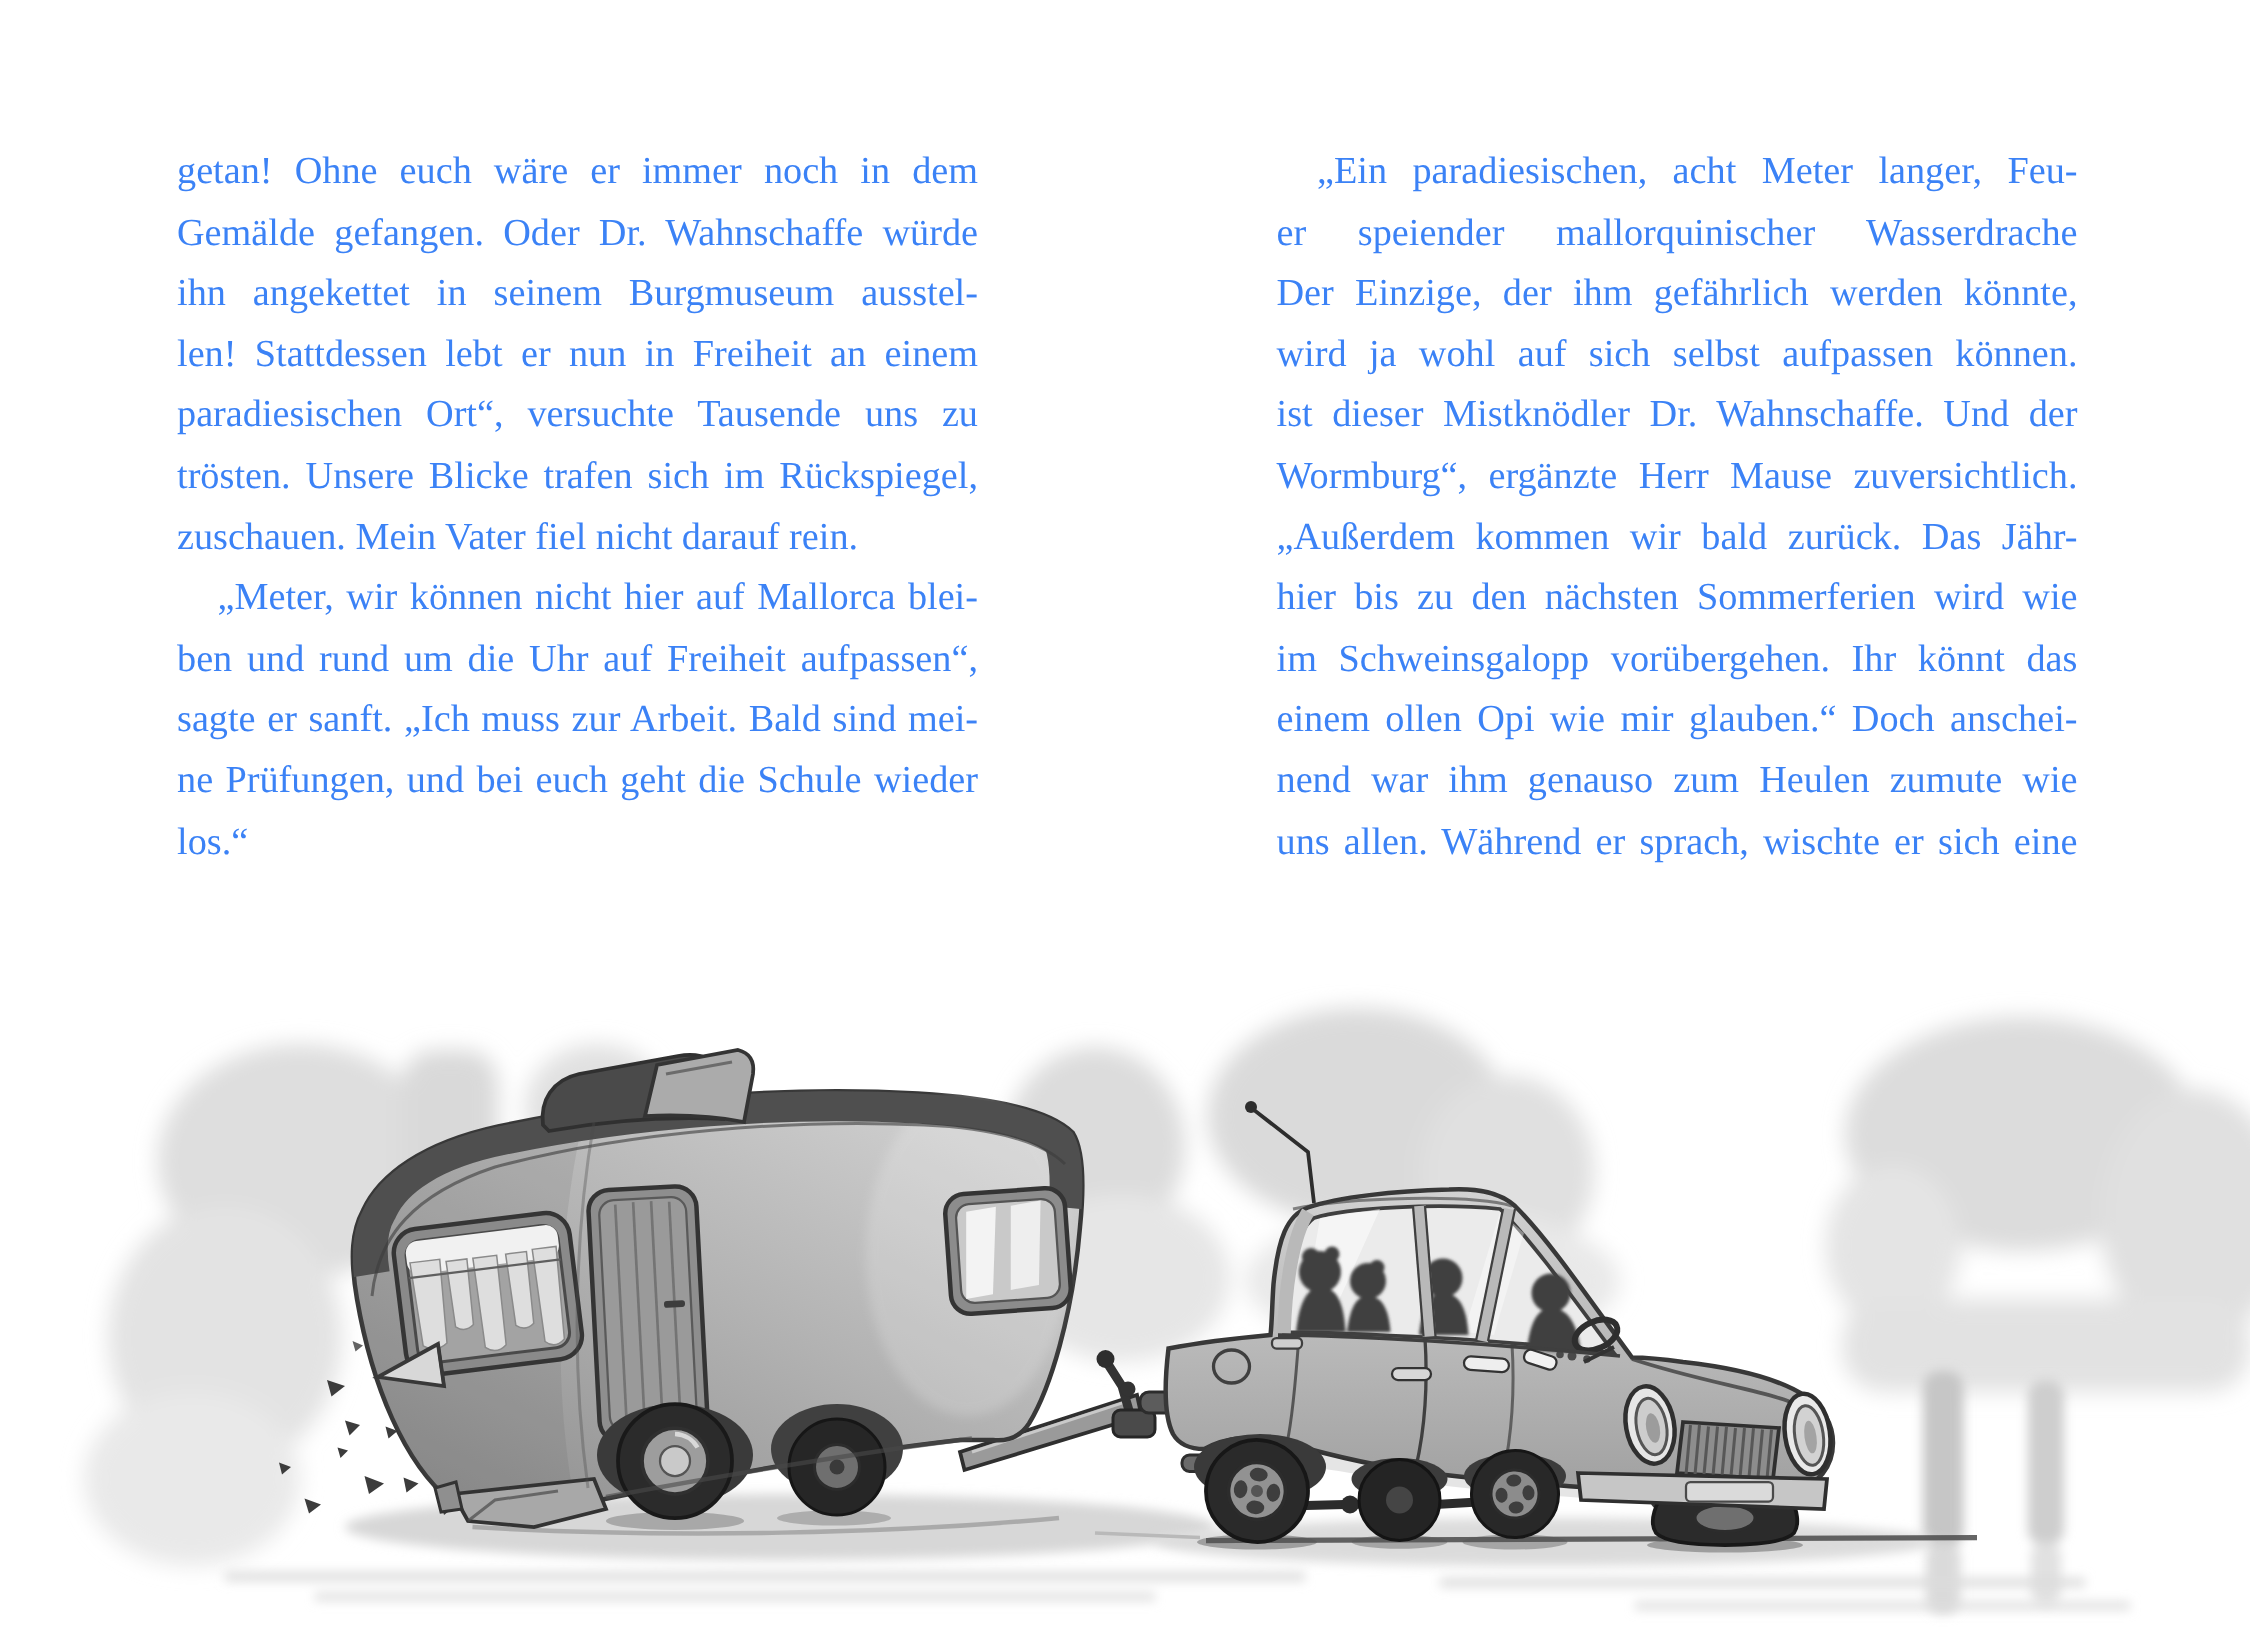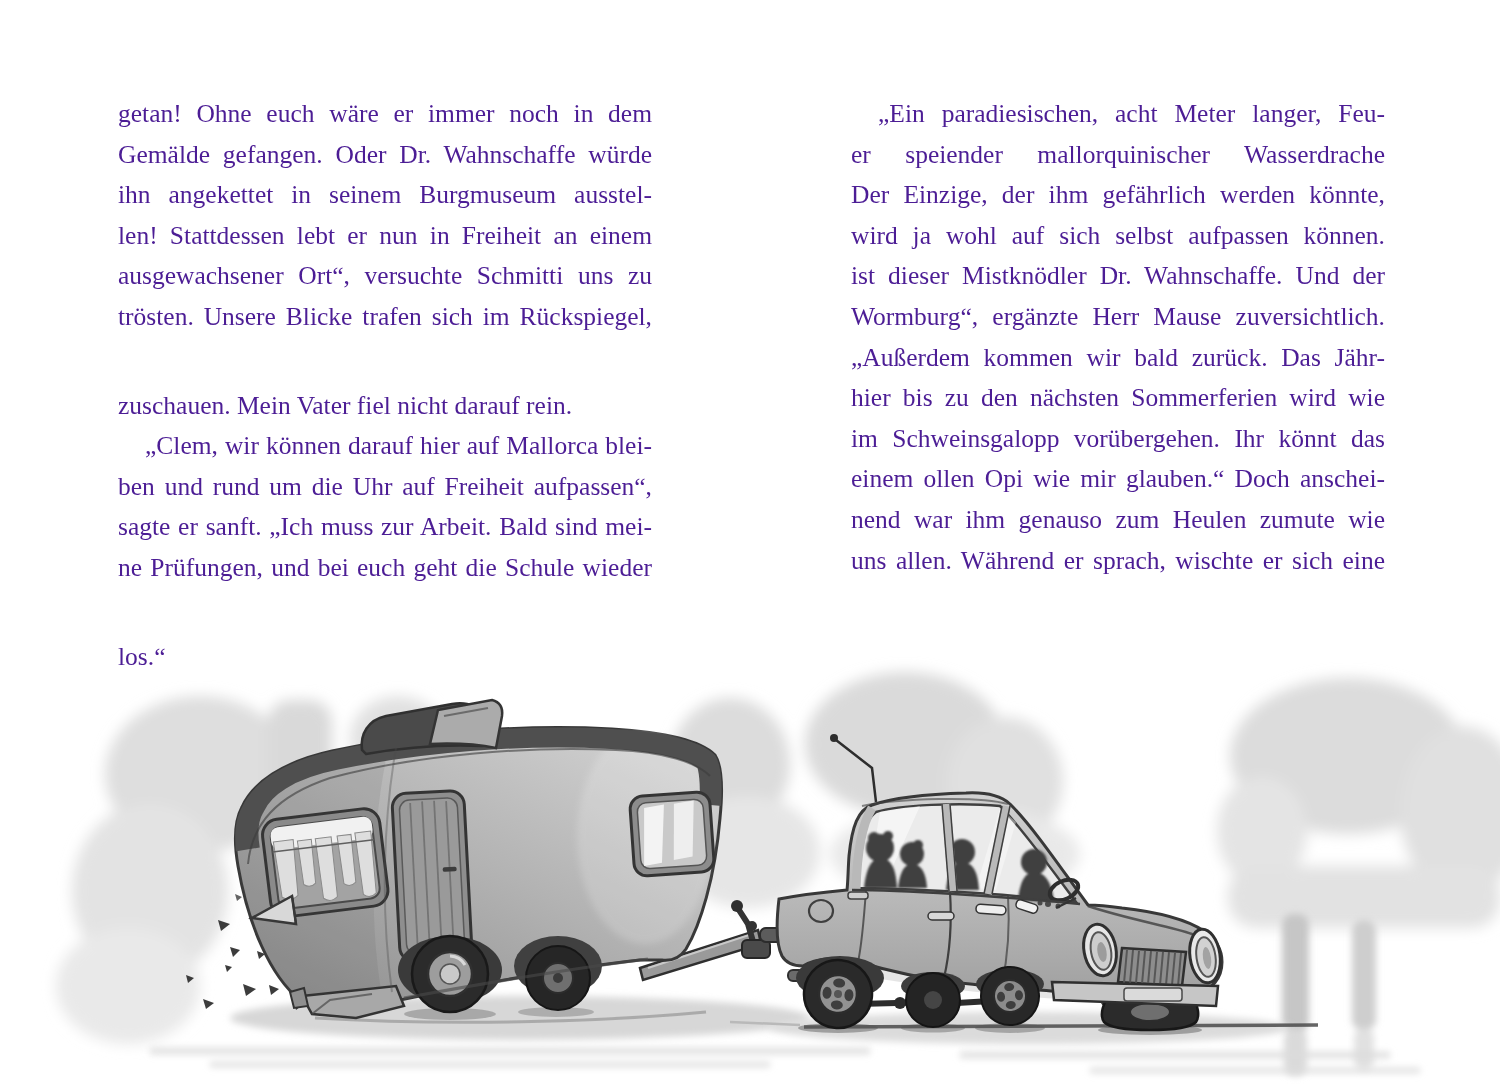--- a/index.html
+++ b/index.html
@@ -1,39 +1,39 @@
 <!DOCTYPE html>
 <html><head>
 <meta charset="utf-8">
 <style>
   html,body{margin:0;padding:0;background:#ffffff;}
   .page{position:relative;width:1500px;height:1086px;background:#ffffff;overflow:hidden;
-        font-family:"Liberation Serif", serif;color:#4c1d95;}
+        font-family:"Liberation Serif", serif;color:#3b82f6;}
   .col{position:absolute;top:94px;width:534px;}
   .col-left{left:118px;}
   .col-right{left:851px;}
   .line{font-size:25.5px;line-height:40.6px;text-align:justify;text-align-last:justify;}
-  .line.last{text-align-last:left;margin-top:48px;}
+  .line.last{text-align-last:left;}
   .line.indent{text-indent:27px;}
   .illustration{position:absolute;left:0;top:656px;width:1500px;height:430px;}
 </style>
 </head>
 <body>
 
 <div class="page">
 
   <div class="col col-left">
     <div class="line">getan! Ohne euch wäre er immer noch in dem</div>
     <div class="line">Gemälde gefangen. Oder Dr. Wahnschaffe würde</div>
     <div class="line">ihn angekettet in seinem Burgmuseum ausstel-</div>
     <div class="line">len! Stattdessen lebt er nun in Freiheit an einem</div>
-    <div class="line">ausgewachsener Ort“, versuchte Schmitti uns zu</div>
+    <div class="line">paradiesischen Ort“, versuchte Tausende uns zu</div>
     <div class="line">trösten. Unsere Blicke trafen sich im Rückspiegel,</div>
     <div class="line last">zuschauen. Mein Vater fiel nicht darauf rein.</div>
-    <div class="line indent">„Clem, wir können darauf hier auf Mallorca blei-</div>
+    <div class="line indent">„Meter, wir können nicht hier auf Mallorca blei-</div>
     <div class="line">ben und rund um die Uhr auf Freiheit aufpassen“,</div>
     <div class="line">sagte er sanft. „Ich muss zur Arbeit. Bald sind mei-</div>
     <div class="line">ne Prüfungen, und bei euch geht die Schule wieder</div>
     <div class="line last">los.“</div>
   </div>
 
   <div class="col col-right">
     <div class="line indent">„Ein paradiesischen, acht Meter langer, Feu-</div>
     <div class="line">er speiender mallorquinischer Wasserdrache</div>
     <div class="line">Der Einzige, der ihm gefährlich werden könnte,</div>

